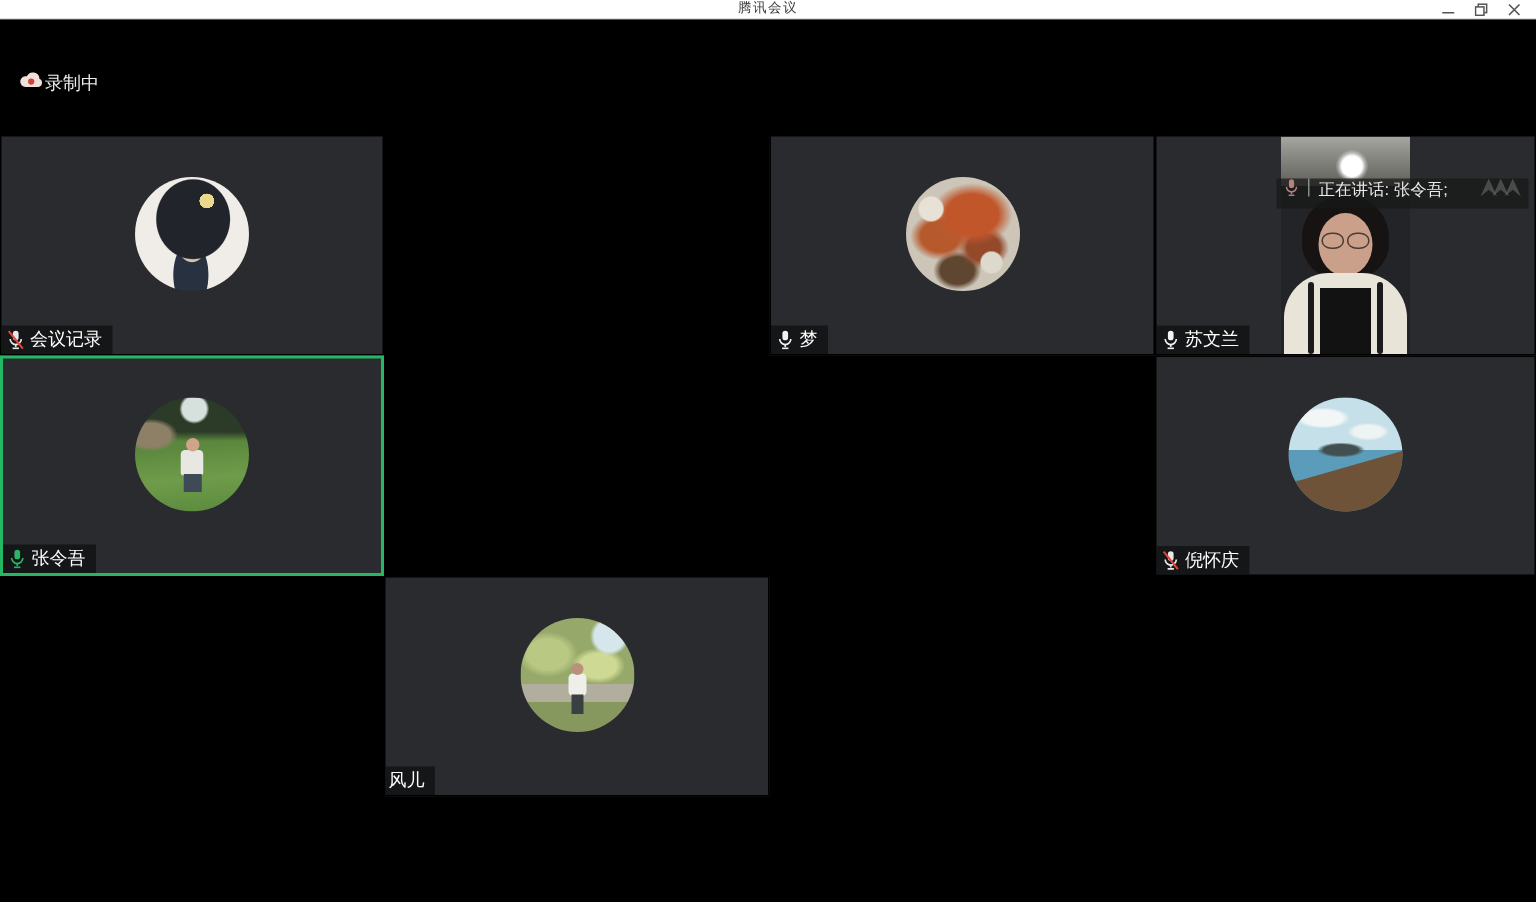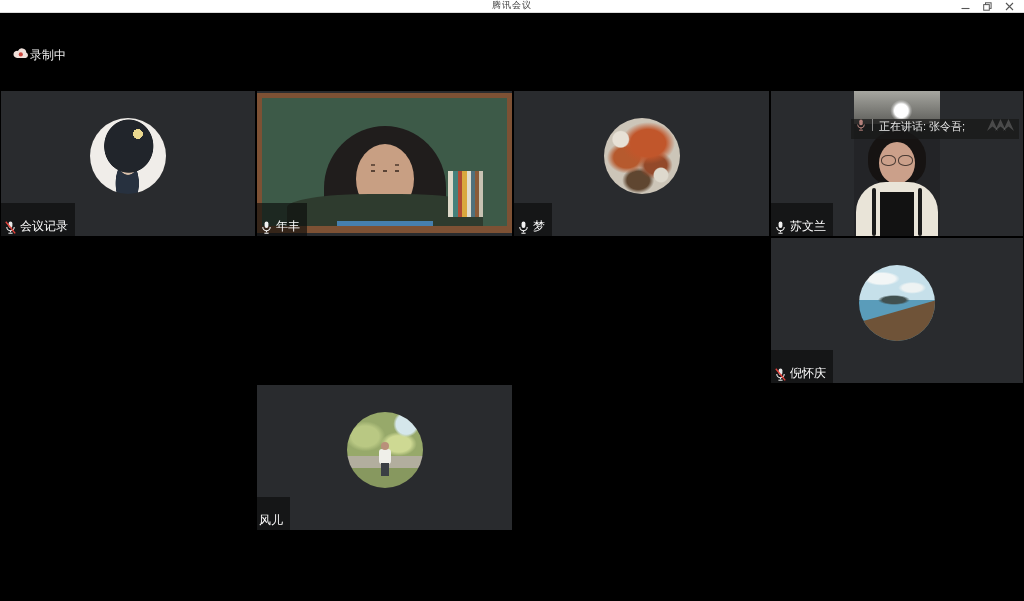--- a/index.html
+++ b/index.html
@@ -20,22 +20,22 @@
 
   .rec{position:absolute;left:13px;top:34px;display:flex;align-items:flex-start;gap:1px;
     color:#ececec;font-size:12px}
 
   
   .tile{position:absolute;background:#292b2e;border:1px solid #000;overflow:hidden}
   .tile.speaking{border:2px solid #25b864}
   .t-r1{top:77px;height:147px}.t-r2{top:224px;height:147px}.t-r3{top:371px;height:147px}
   .t-c1{left:0;width:256px}.t-c2{left:256px;width:257px}.t-c3{left:513px;width:257px}.t-c4{left:770px;width:254px}
 
-  .name-label{position:absolute;left:0;bottom:0;display:flex;align-items:flex-end;gap:4px;
-    background:rgba(10,10,10,.62);padding:16px 7px 2px 4px;color:#fff;font-size:12px;line-height:15px;z-index:6}
+  .name-label{position:absolute;left:0;bottom:0;display:flex;align-items:center;gap:4px;
+    background:rgba(10,10,10,.62);padding:2px 7px 2px 4px;color:#fff;font-size:12px;line-height:15px;z-index:6}
   .name-label.no-icon{padding-left:2px}
   .mic{display:flex;align-items:center}
 
   .avatar{position:absolute;left:50%;top:45%;transform:translate(-50%,-50%);
     width:76px;height:76px;border-radius:50%;overflow:hidden}
 
   
   .art-anime{background:
     radial-gradient(circle 5px at 63% 21%, #ead88f 97%, transparent),
     radial-gradient(ellipse 25px 27px at 51% 37%, #21252b 97%, transparent),
@@ -213,41 +213,20 @@
               <path d="M1.8 6 a3.7 3.7 0 0 0 7.4 0" fill="none" stroke="#e8e8e8" stroke-width="1.1"></path>
               <line x1="5.5" y1="9.6" x2="5.5" y2="11.3" stroke="#e8e8e8" stroke-width="1.1"></line>
               <line x1="3.4" y1="12.2" x2="7.6" y2="12.2" stroke="#e8e8e8" stroke-width="1.1"></line>
               <line x1="0.8" y1="0.8" x2="10.2" y2="12.4" stroke="#e5433c" stroke-width="1.4"></line>
             </svg>
           </span>
         <span>会议记录</span>
       </div>
     </div>
 
-    <div class="tile t-r1 t-c2">
-      <div class="v-chalk">
-        <div class="nf-hair"></div>
-        <div class="nf-face"></div>
-        <div class="nf-eyes"></div>
-        <div class="nf-body"></div>
-        <div class="nf-books"></div>
-        <div class="nf-desk"></div>
-      </div>
-      <div class="name-label">
-        <span class="mic">
-            <svg width="11" height="13" viewBox="0 0 11 13">
-              <rect x="3.6" y="0.5" width="3.8" height="6.4" rx="1.9" fill="#f2f2f2"></rect>
-              <path d="M1.8 6 a3.7 3.7 0 0 0 7.4 0" fill="none" stroke="#f2f2f2" stroke-width="1.1"></path>
-              <line x1="5.5" y1="9.6" x2="5.5" y2="11.3" stroke="#f2f2f2" stroke-width="1.1"></line>
-              <line x1="3.4" y1="12.2" x2="7.6" y2="12.2" stroke="#f2f2f2" stroke-width="1.1"></line>
-            </svg>
-          </span>
-        <span>年丰</span>
-      </div>
-    </div>
 
     <div class="tile t-r1 t-c3">
       <div class="avatar art-autumn"></div>
       <div class="name-label">
         <span class="mic">
             <svg width="11" height="13" viewBox="0 0 11 13">
               <rect x="3.6" y="0.5" width="3.8" height="6.4" rx="1.9" fill="#f2f2f2"></rect>
               <path d="M1.8 6 a3.7 3.7 0 0 0 7.4 0" fill="none" stroke="#f2f2f2" stroke-width="1.1"></path>
               <line x1="5.5" y1="9.6" x2="5.5" y2="11.3" stroke="#f2f2f2" stroke-width="1.1"></line>
               <line x1="3.4" y1="12.2" x2="7.6" y2="12.2" stroke="#f2f2f2" stroke-width="1.1"></line>
@@ -286,20 +265,36 @@
               <rect x="3.6" y="0.5" width="3.8" height="6.4" rx="1.9" fill="#f2f2f2"></rect>
               <path d="M1.8 6 a3.7 3.7 0 0 0 7.4 0" fill="none" stroke="#f2f2f2" stroke-width="1.1"></path>
               <line x1="5.5" y1="9.6" x2="5.5" y2="11.3" stroke="#f2f2f2" stroke-width="1.1"></line>
               <line x1="3.4" y1="12.2" x2="7.6" y2="12.2" stroke="#f2f2f2" stroke-width="1.1"></line>
             </svg>
           </span>
         <span>苏文兰</span>
       </div>
     </div>
 
+    <div class="tile speaking t-r2 t-c1">
+      <div class="avatar art-lawn">
+        <div class="p-man"></div>
+      </div>
+      <div class="name-label">
+        <span class="mic">
+            <svg width="11" height="13" viewBox="0 0 11 13">
+              <rect x="3.6" y="0.5" width="3.8" height="6.4" rx="1.9" fill="#2db566"></rect>
+              <path d="M1.8 6 a3.7 3.7 0 0 0 7.4 0" fill="none" stroke="#2db566" stroke-width="1.1"></path>
+              <line x1="5.5" y1="9.6" x2="5.5" y2="11.3" stroke="#2db566" stroke-width="1.1"></line>
+              <line x1="3.4" y1="12.2" x2="7.6" y2="12.2" stroke="#2db566" stroke-width="1.1"></line>
+            </svg>
+          </span>
+        <span>张令吾</span>
+      </div>
+    </div>
 
 
 
     <div class="tile t-r3 t-c2">
       <div class="avatar art-outdoor">
         <div class="p-girl"></div>
       </div>
       <div class="name-label no-icon">
         <span>风儿</span>
       </div>

